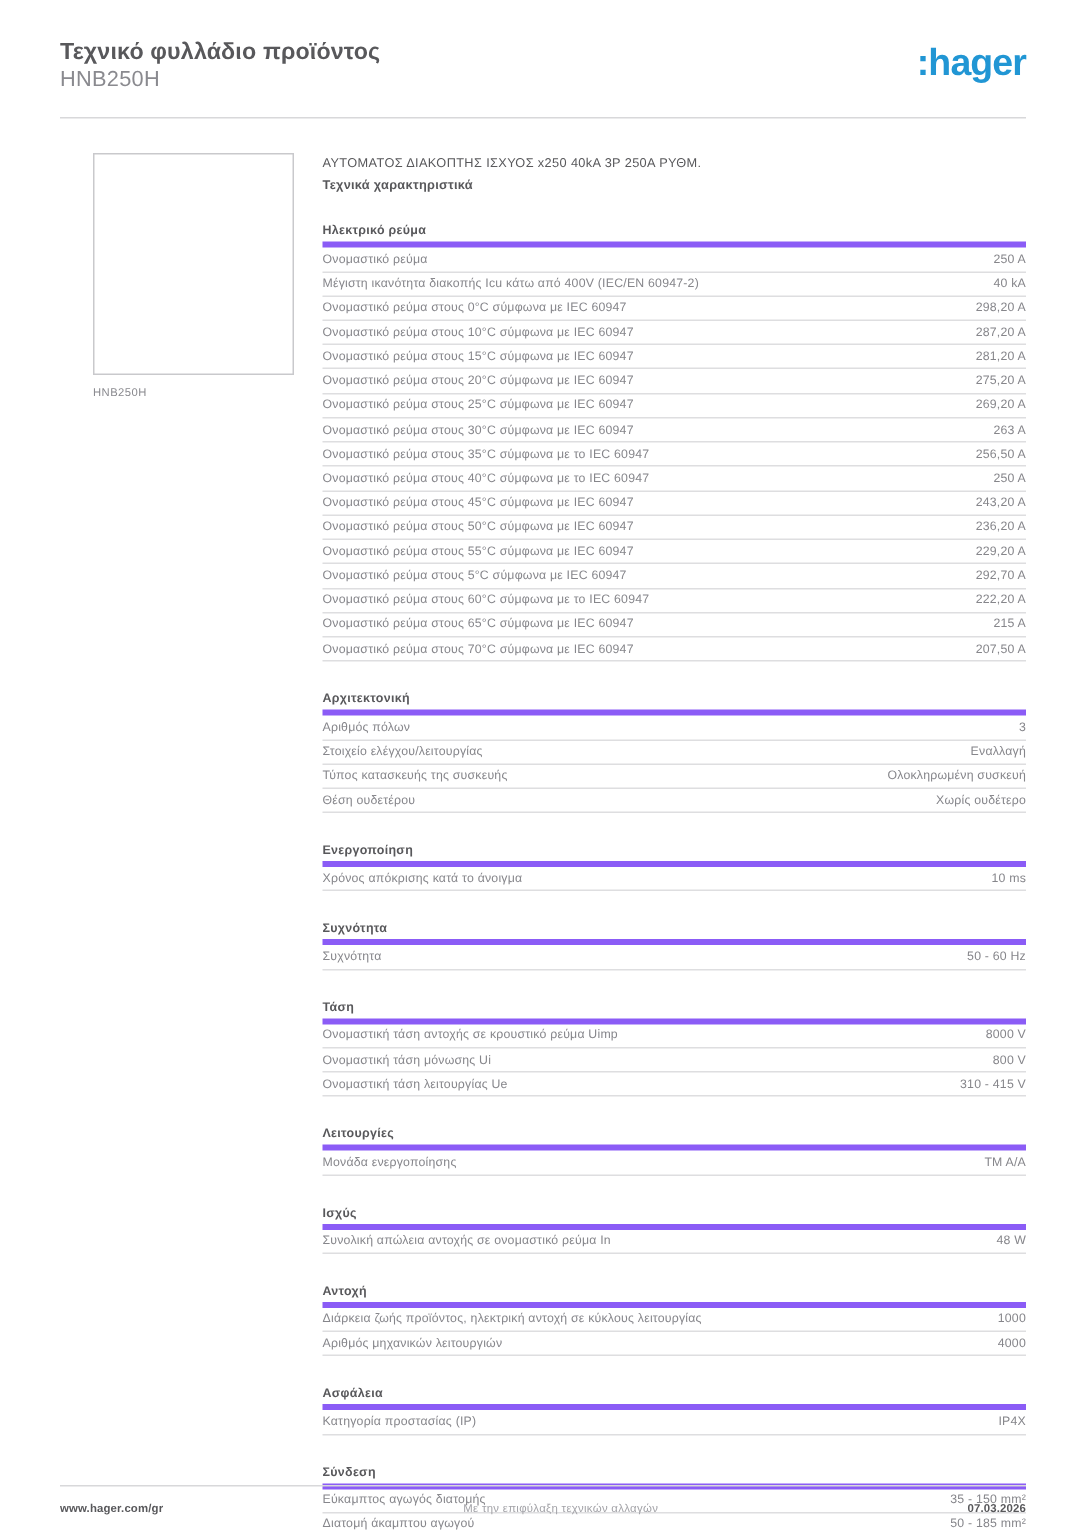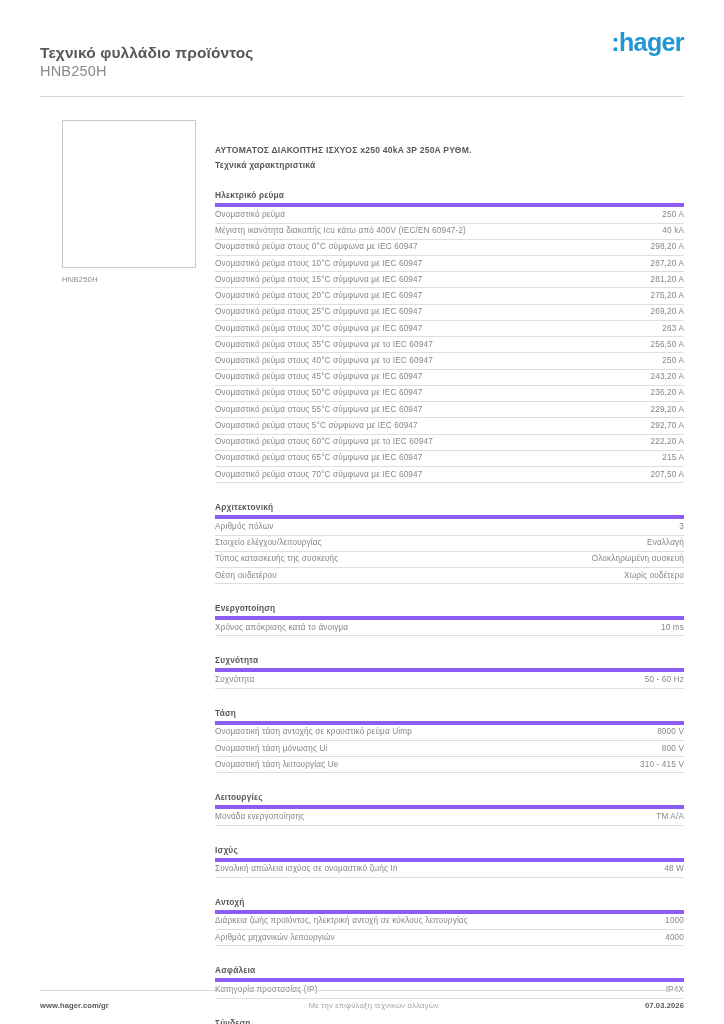--- a/index.html
+++ b/index.html
@@ -33,21 +33,20 @@
     padding-top: 26px;
   }
   .header-titles {
     line-height: 1.18;
   }
   .doc-title {
     font-size: 15.5px;
     font-weight: bold;
     color: #58585b;
     letter-spacing: 0.1px;
-    margin-top: 18px;
   }
   .doc-subtitle {
     font-size: 14.5px;
     font-weight: normal;
     color: #8a8a8f;
     margin-top: 1px;
     letter-spacing: 0.2px;
   }
   .brand {
     font-size: 25px;
@@ -91,25 +90,24 @@
   }
 
   .col-specs {
     flex: 1 1 auto;
     min-width: 0;
     padding-top: 1px;
   }
 
   .product-name {
     font-size: 8.5px;
-    font-weight: bold;
+    font-weight: normal;
     color: #58585b;
     letter-spacing: 0.25px;
     line-height: 1.4;
-    margin-top: 24px;
   }
   .specs-heading {
     font-size: 8.5px;
     font-weight: bold;
     color: #58585b;
     margin-top: 3px;
     letter-spacing: 0.2px;
   }
 
   .section {
@@ -333,21 +331,21 @@
           <div class="section">
             <div class="section-title">Λειτουργίες</div>
             <div class="row">
               <div class="row-label">Μονάδα ενεργοποίησης</div>
               <div class="row-value">TM A/A</div>
             </div>
           </div>
           <div class="section">
             <div class="section-title">Ισχύς</div>
             <div class="row">
-              <div class="row-label">Συνολική απώλεια ισχύος σε ονομαστικό ζωής In</div>
+              <div class="row-label">Συνολική απώλεια αντοχής σε ονομαστικό ρεύμα In</div>
               <div class="row-value">48 W</div>
             </div>
           </div>
           <div class="section">
             <div class="section-title">Αντοχή</div>
             <div class="row">
               <div class="row-label">Διάρκεια ζωής προϊόντος, ηλεκτρική αντοχή σε κύκλους λειτουργίας</div>
               <div class="row-value">1000</div>
             </div>
             <div class="row">

